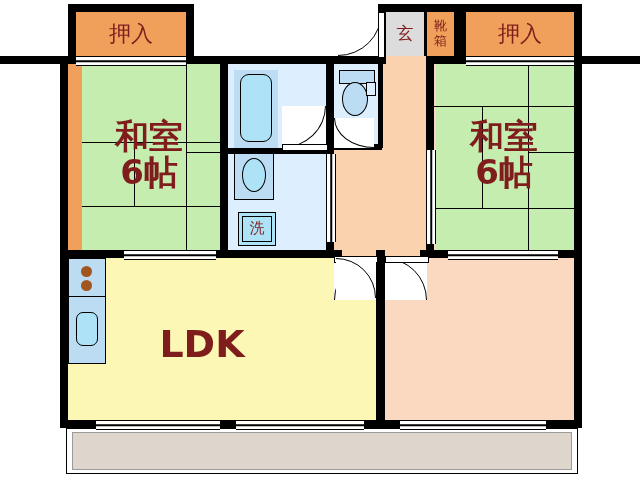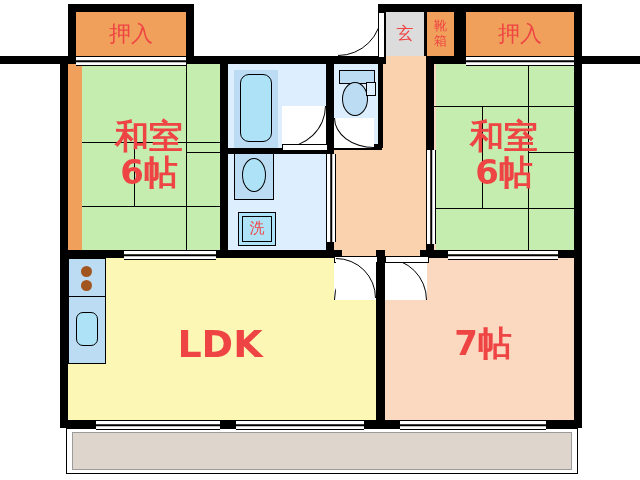--- a/index.html
+++ b/index.html
@@ -4,21 +4,21 @@
 <style>
   html,body{margin:0;padding:0;background:#ffffff;}
   body{width:640px;height:480px;overflow:hidden;
        font-family:"DejaVu Sans","Liberation Sans",sans-serif;}
   #plan{position:relative;width:640px;height:480px;background:#ffffff;}
   
   .fill{position:absolute;box-sizing:border-box;}
   .wall{position:absolute;background:#000000;}
   .thinline{position:absolute;background:#000000;}
   .lbl{position:absolute;display:flex;flex-direction:column;align-items:center;
-       justify-content:center;color:#ef4444;line-height:1.05;text-align:center;
+       justify-content:center;color:#7f1d1d;line-height:1.05;text-align:center;
        white-space:nowrap;}
   .lbl .l1{display:block;}
   .lbl .l2{display:block;}
   
   .slider{position:absolute;background:#ffffff;border-top:1.5px solid #000;
           border-bottom:1.5px solid #000;}
   .slider:after{content:"";position:absolute;left:0;right:0;top:50%;
           height:1.5px;background:#000;transform:translateY(-50%);}
   .slider.v{border-top:none;border-bottom:none;border-left:1.5px solid #000;
             border-right:1.5px solid #000;}
@@ -224,22 +224,21 @@
   <div class="lbl" style="left:78px;top:100px;width:142px;height:110px;font-size:34px;font-weight:bold;">
     <span class="l1">和室</span>
     <span class="l2">6帖</span>
   </div>
 
   <div class="lbl" style="left:434px;top:100px;width:140px;height:110px;font-size:34px;font-weight:bold;">
     <span class="l1">和室</span>
     <span class="l2">6帖</span>
   </div>
 
-  <div class="lbl" style="left:110px;top:290px;width:220px;height:110px;font-size:38px;font-weight:bold;">
+  <div class="lbl" style="left:92px;top:290px;width:220px;height:110px;font-size:38px;font-weight:bold;">
     <span class="l1">LDK</span>
   </div>
 
   <div class="lbl" style="left:398px;top:292px;width:170px;height:104px;font-size:34px;font-weight:bold;">
-    <span class="l2">7帖</span>
   </div>
 
 
 </div>
 
 </body></html>

